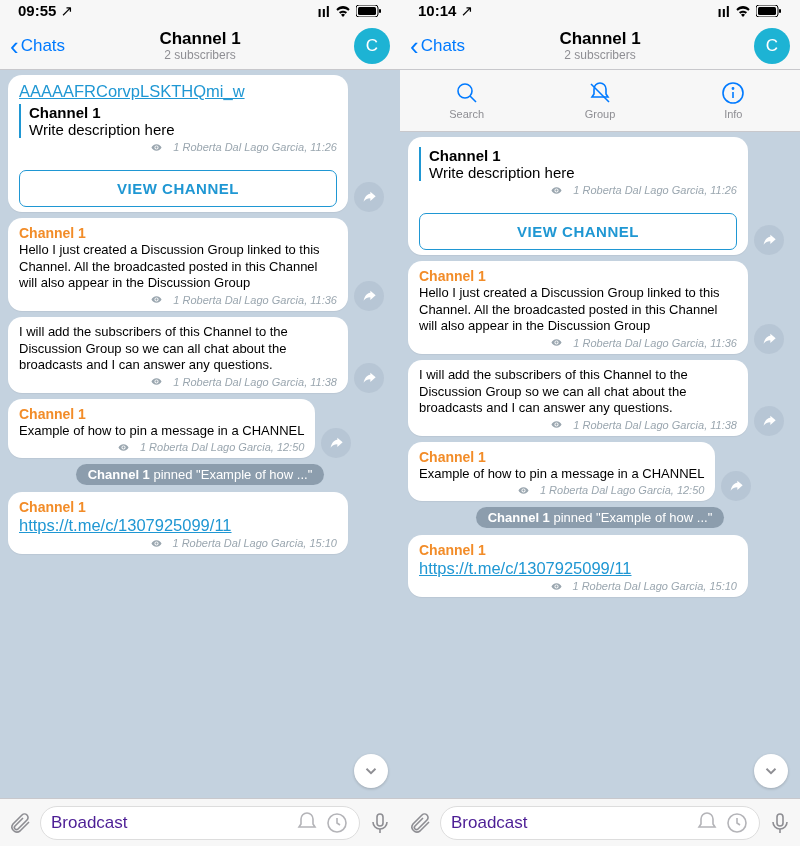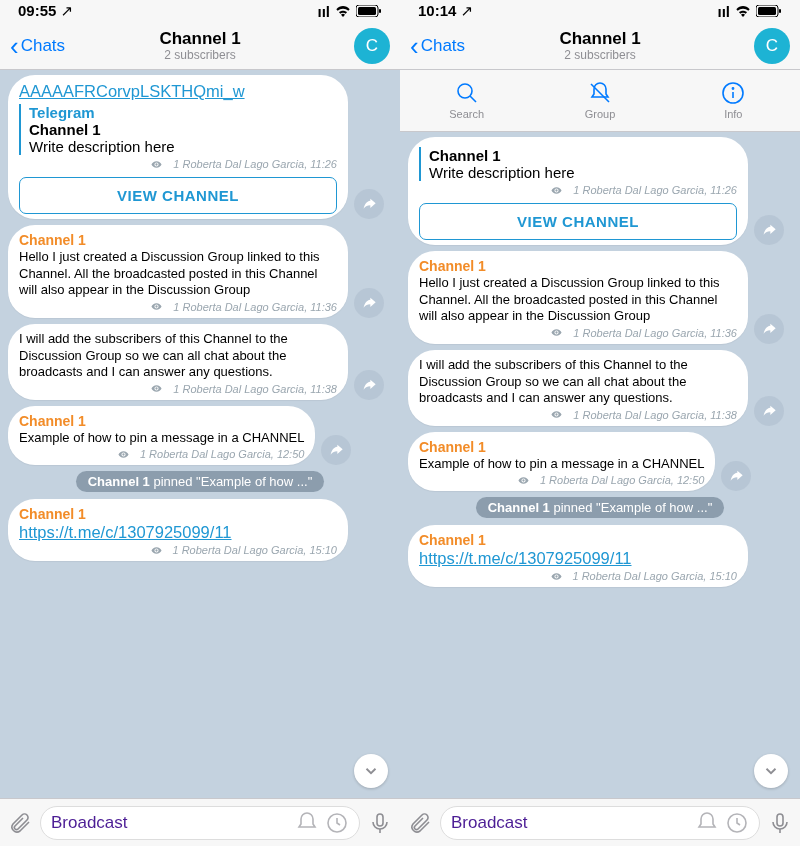--- a/index.html
+++ b/index.html
@@ -13,31 +13,31 @@
 .title-wrap{position:absolute;left:50%;transform:translateX(-50%);text-align:center}
 .title{font-size:17px;font-weight:600}
 .sub{font-size:12px;color:#8e8e93;margin-top:-1px}
 .avatar{width:36px;height:36px;border-radius:50%;background:#1db3d4;color:#fff;display:flex;align-items:center;justify-content:center;font-size:17px;margin-left:auto}
 .actions{height:62px;background:#f7f7f7;border-bottom:1px solid #c8c8cc;display:flex}
 .action{flex:1;display:flex;flex-direction:column;align-items:center;justify-content:center;gap:3px;color:#007aff;font-size:11px}
 .action svg{width:24px;height:24px}
 .action span:last-child{color:#8e8e93}
 .chat{flex:1;overflow:hidden;padding:5px 8px;background:#c4d2df}
 .bubble-row{display:flex;align-items:flex-end;margin-bottom:6px;gap:6px}
-.bubble{background:#fff;border-radius:27px;padding:7px 11px 5px;max-width:340px;position:relative;box-shadow:0 1px 1px rgba(0,0,0,.05)}
+.bubble{background:#fff;border-radius:14px;padding:7px 11px 5px;max-width:340px;position:relative;box-shadow:0 1px 1px rgba(0,0,0,.05)}
 .forward{width:30px;height:30px;border-radius:50%;background:rgba(180,195,210,.8);display:flex;align-items:center;justify-content:center;flex-shrink:0}
 .forward svg{width:16px;height:16px;fill:#fff}
 .ch-name{color:#f28c28;font-size:14px;font-weight:600;margin-bottom:1px}
 .msg-text{font-size:13px;color:#000;line-height:1.28}
 .msg-link{color:#1f97d3;text-decoration:underline;font-size:16.5px;word-break:break-all}
 .link-card{border-left:2.5px solid #1f97d3;padding-left:8px;margin:3px 0}
 .link-title{color:#1f97d3;font-size:15px;font-weight:600}
 .link-name{font-weight:600;font-size:15px}
 .link-desc{font-size:15px}
-.view-btn{border:1.5px solid #1f97d3;border-radius:7px;color:#1f97d3;text-align:center;font-size:15px;font-weight:700;padding:9px 8px;margin-top:7px;letter-spacing:.5px}
+.view-btn{border:1.5px solid #1f97d3;border-radius:7px;color:#1f97d3;text-align:center;font-size:15px;font-weight:700;padding:9px 8px;margin-top:17px;letter-spacing:.5px}
 .meta{text-align:right;color:#9aa6af;font-size:11px;margin-top:2px;display:flex;align-items:center;justify-content:flex-end;gap:11px;font-style:italic}
 .meta svg{width:11px;height:11px;fill:#9aa6af}
 .pinned-row{display:flex;justify-content:center;margin:4px 0 7px}
 .pinned{background:rgba(130,148,165,.85);color:#fff;font-size:13px;padding:3px 12px;border-radius:11px}
 .pinned b{font-weight:600}
 .scroll{position:absolute;right:12px;bottom:58px;width:34px;height:34px;border-radius:50%;background:#fff;box-shadow:0 1px 3px rgba(0,0,0,.2);display:flex;align-items:center;justify-content:center}
 .inputbar{height:48px;background:#f7f7f7;border-top:1px solid #c8c8cc;display:flex;align-items:center;padding:0 8px;gap:8px}
 .input{flex:1;background:#fff;border:1px solid #ddd;border-radius:18px;height:34px;display:flex;align-items:center;padding:0 10px}
 .input-text{flex:1;color:#4c1d95;font-size:17px}
 .icon-btn{color:#b4b4b8;display:flex;align-items:center;justify-content:center}
@@ -69,21 +69,20 @@
         <div class="title">Channel 1</div>
         <div class="sub">2 subscribers</div>
       </div>
       <div class="avatar">C</div>
     </div>
     <div class="chat">
       <div class="bubble-row">
         <div class="bubble" style="width:100%">
           <div class="msg-link">AAAAAFRCorvpLSKTHQmi_w</div>
           <div class="link-card">
-            <div class="link-title">Telegram</div>
             <div class="link-name">Channel 1</div>
             <div class="link-desc">Write description here</div>
           </div>
           <div class="meta">
             <svg viewBox="0 0 24 24">
               <path d="M12 5C7 5 2.7 8.1 1 12c1.7 3.9 6 7 11 7s9.3-3.1 11-7c-1.7-3.9-6-7-11-7zm0 11.5A4.5 4.5 0 1 1 16.5 12 4.5 4.5 0 0 1 12 16.5zm0-7A2.5 2.5 0 1 0 14.5 12 2.5 2.5 0 0 0 12 9.5z"></path>
             </svg>
             <span>1 Roberta Dal Lago Garcia, 11:26</span>
           </div>
           <div class="view-btn">VIEW CHANNEL</div>

